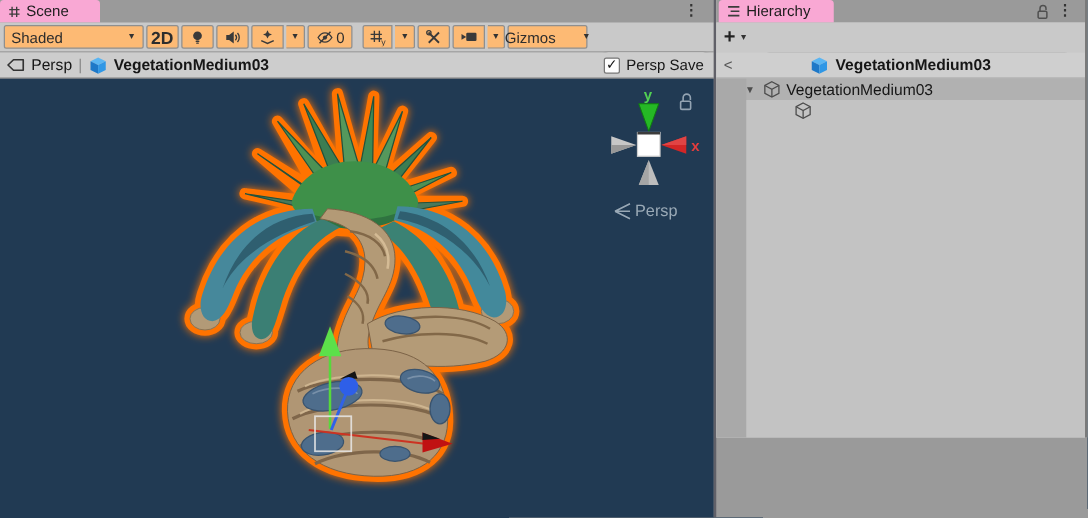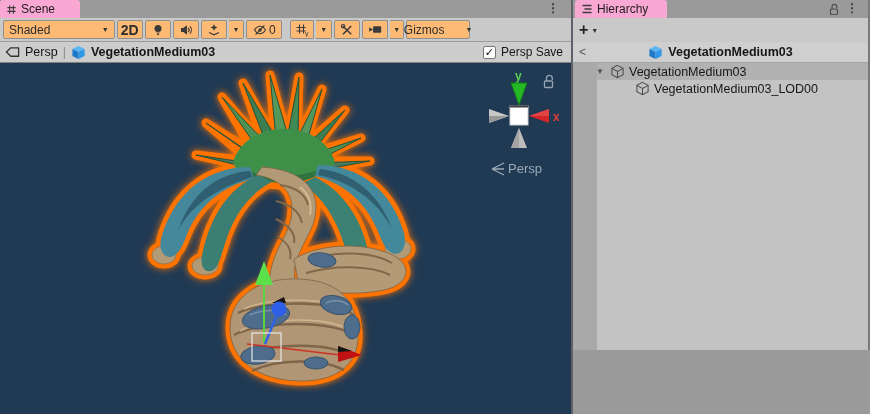--- a/index.html
+++ b/index.html
@@ -396,19 +396,18 @@
         </span>
         <span class="rlabel">VegetationMedium03</span>
       </div>
       <div class="row child">
         <span class="wcube">
           <svg width="15" height="15" viewBox="0 0 16 16">
               <path d="M8 1.5L14 4.7V11.3L8 14.5L2 11.3V4.7Z" fill="none" stroke="#4c4c4c" stroke-width="1.1"></path>
               <path d="M2 4.7L8 7.9L14 4.7M8 7.9V14.5" fill="none" stroke="#4c4c4c" stroke-width="1.1"></path>
             </svg>
         </span>
-        <span class="rlabel">VegetationMedium03_LOD00</span>
       </div>
       <div id="tree-strip"></div>
     </div>
   </div>
 
 </div>
 
 </body></html>

